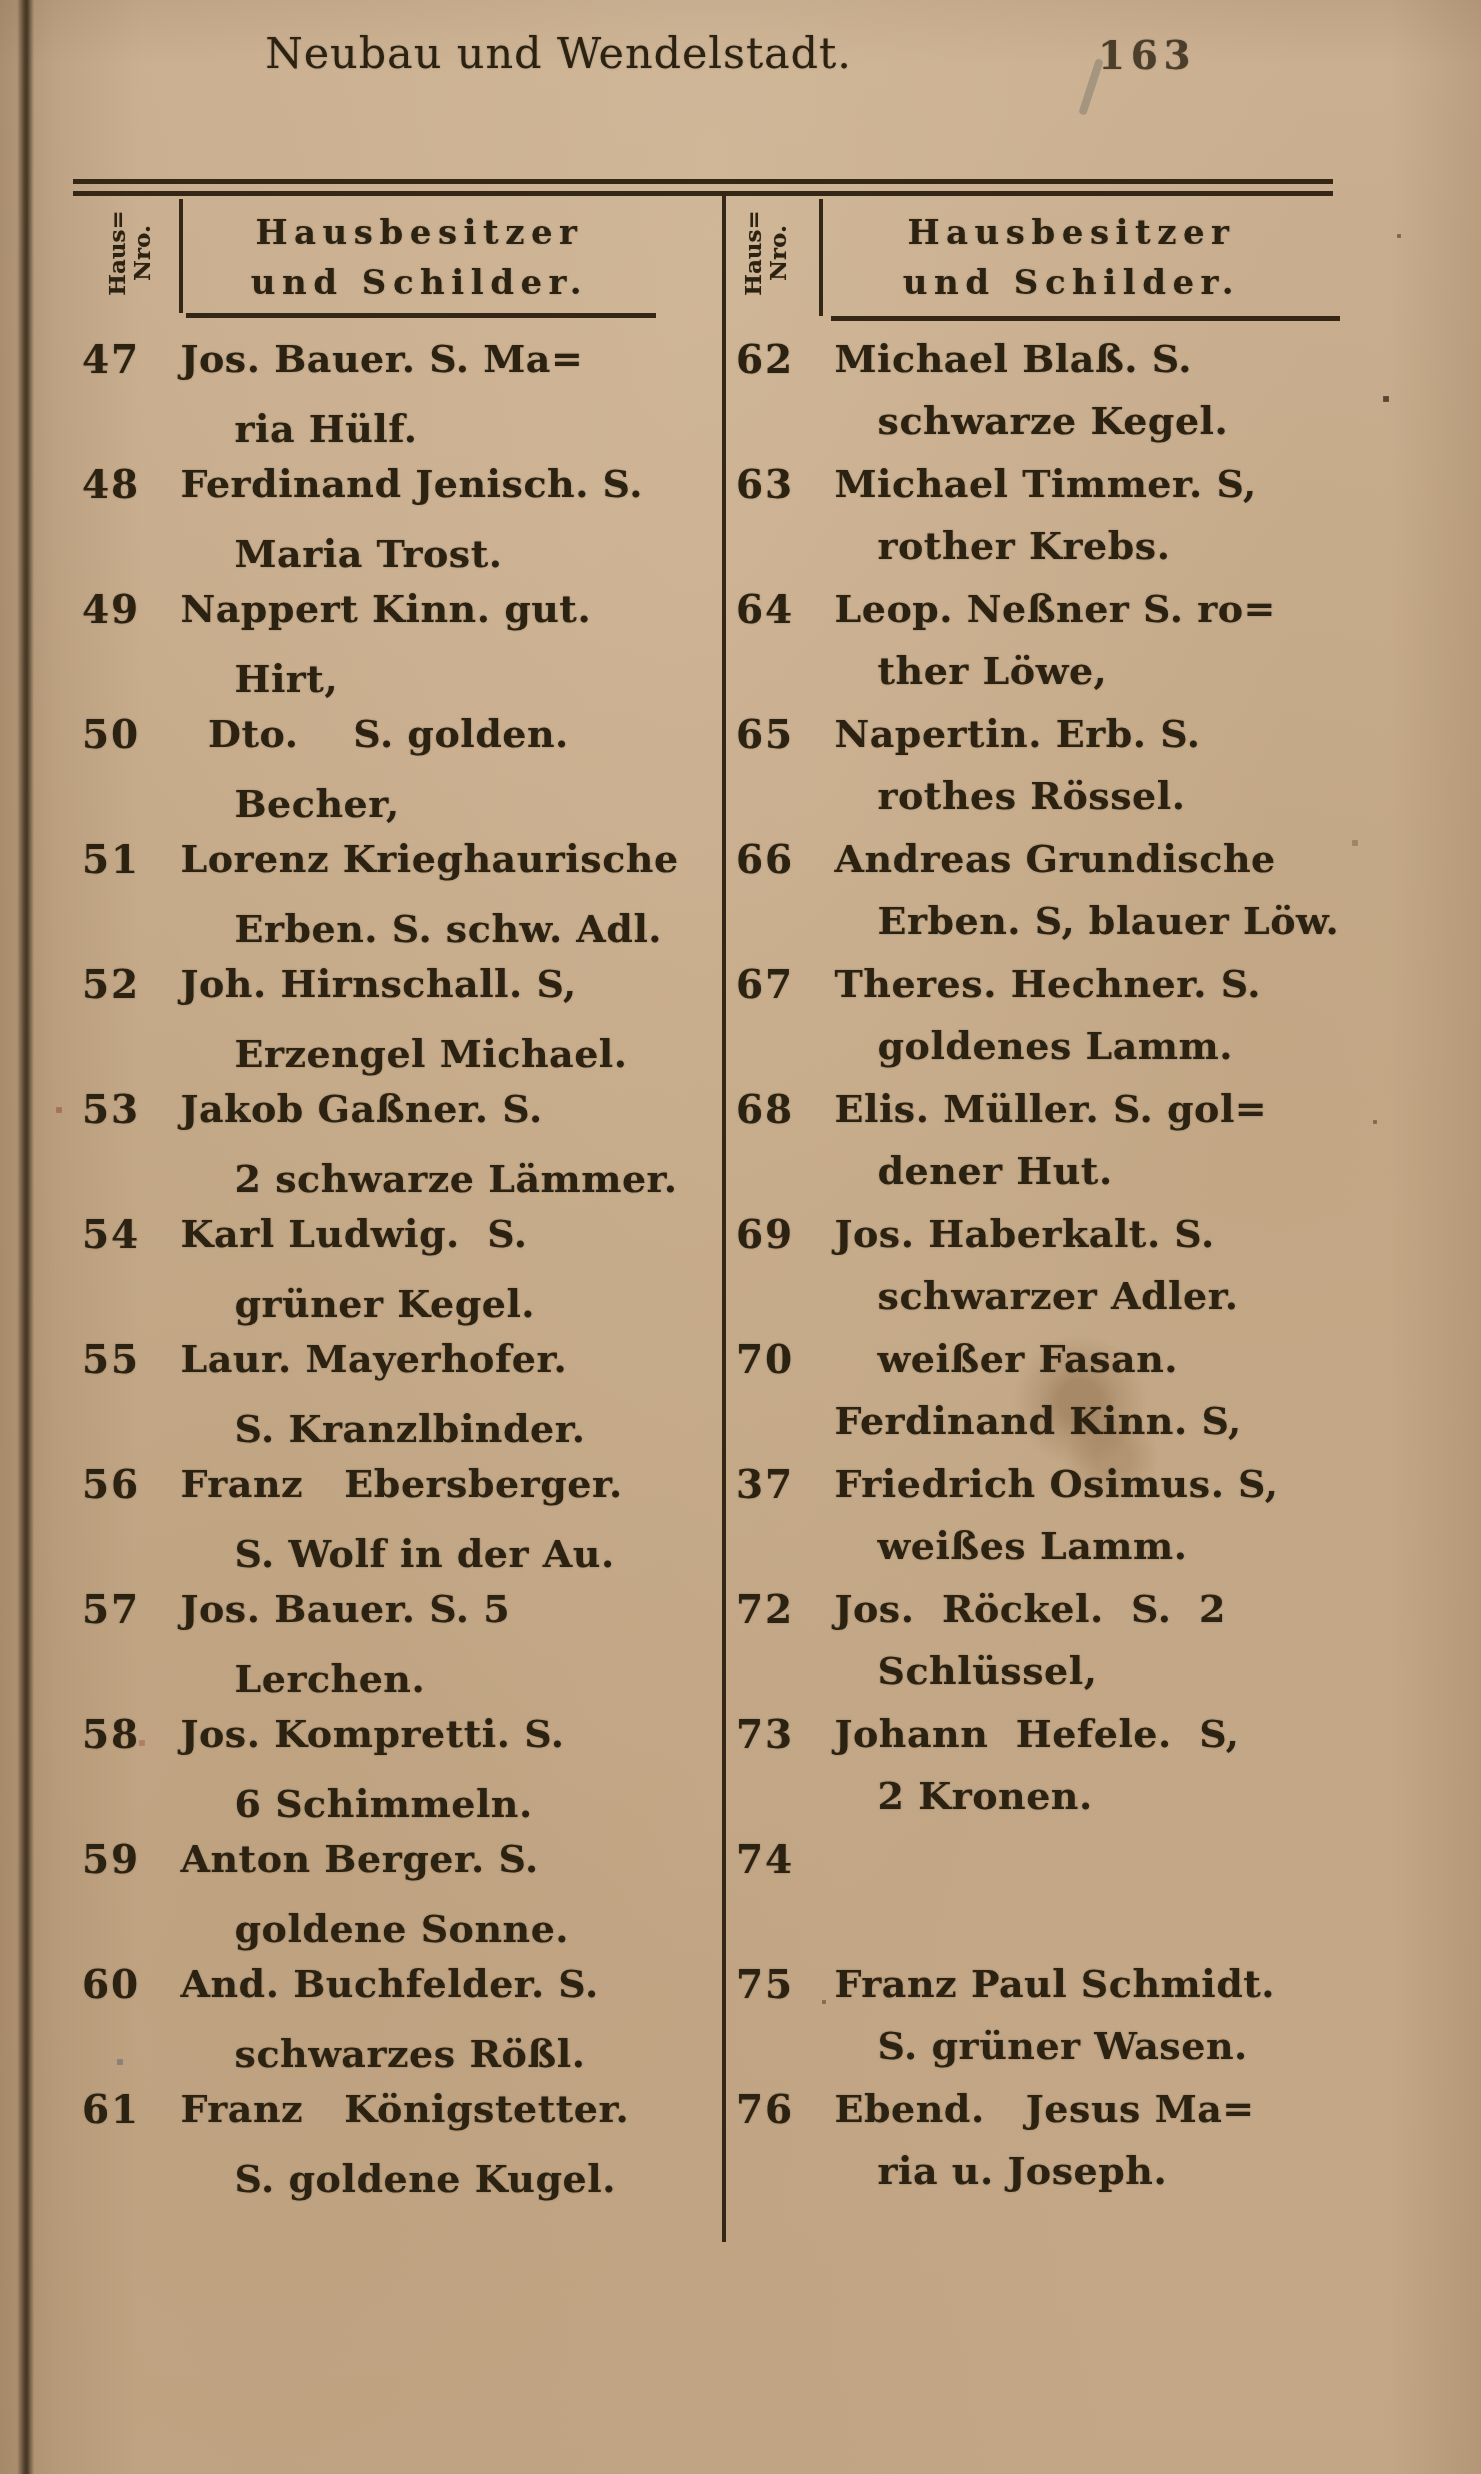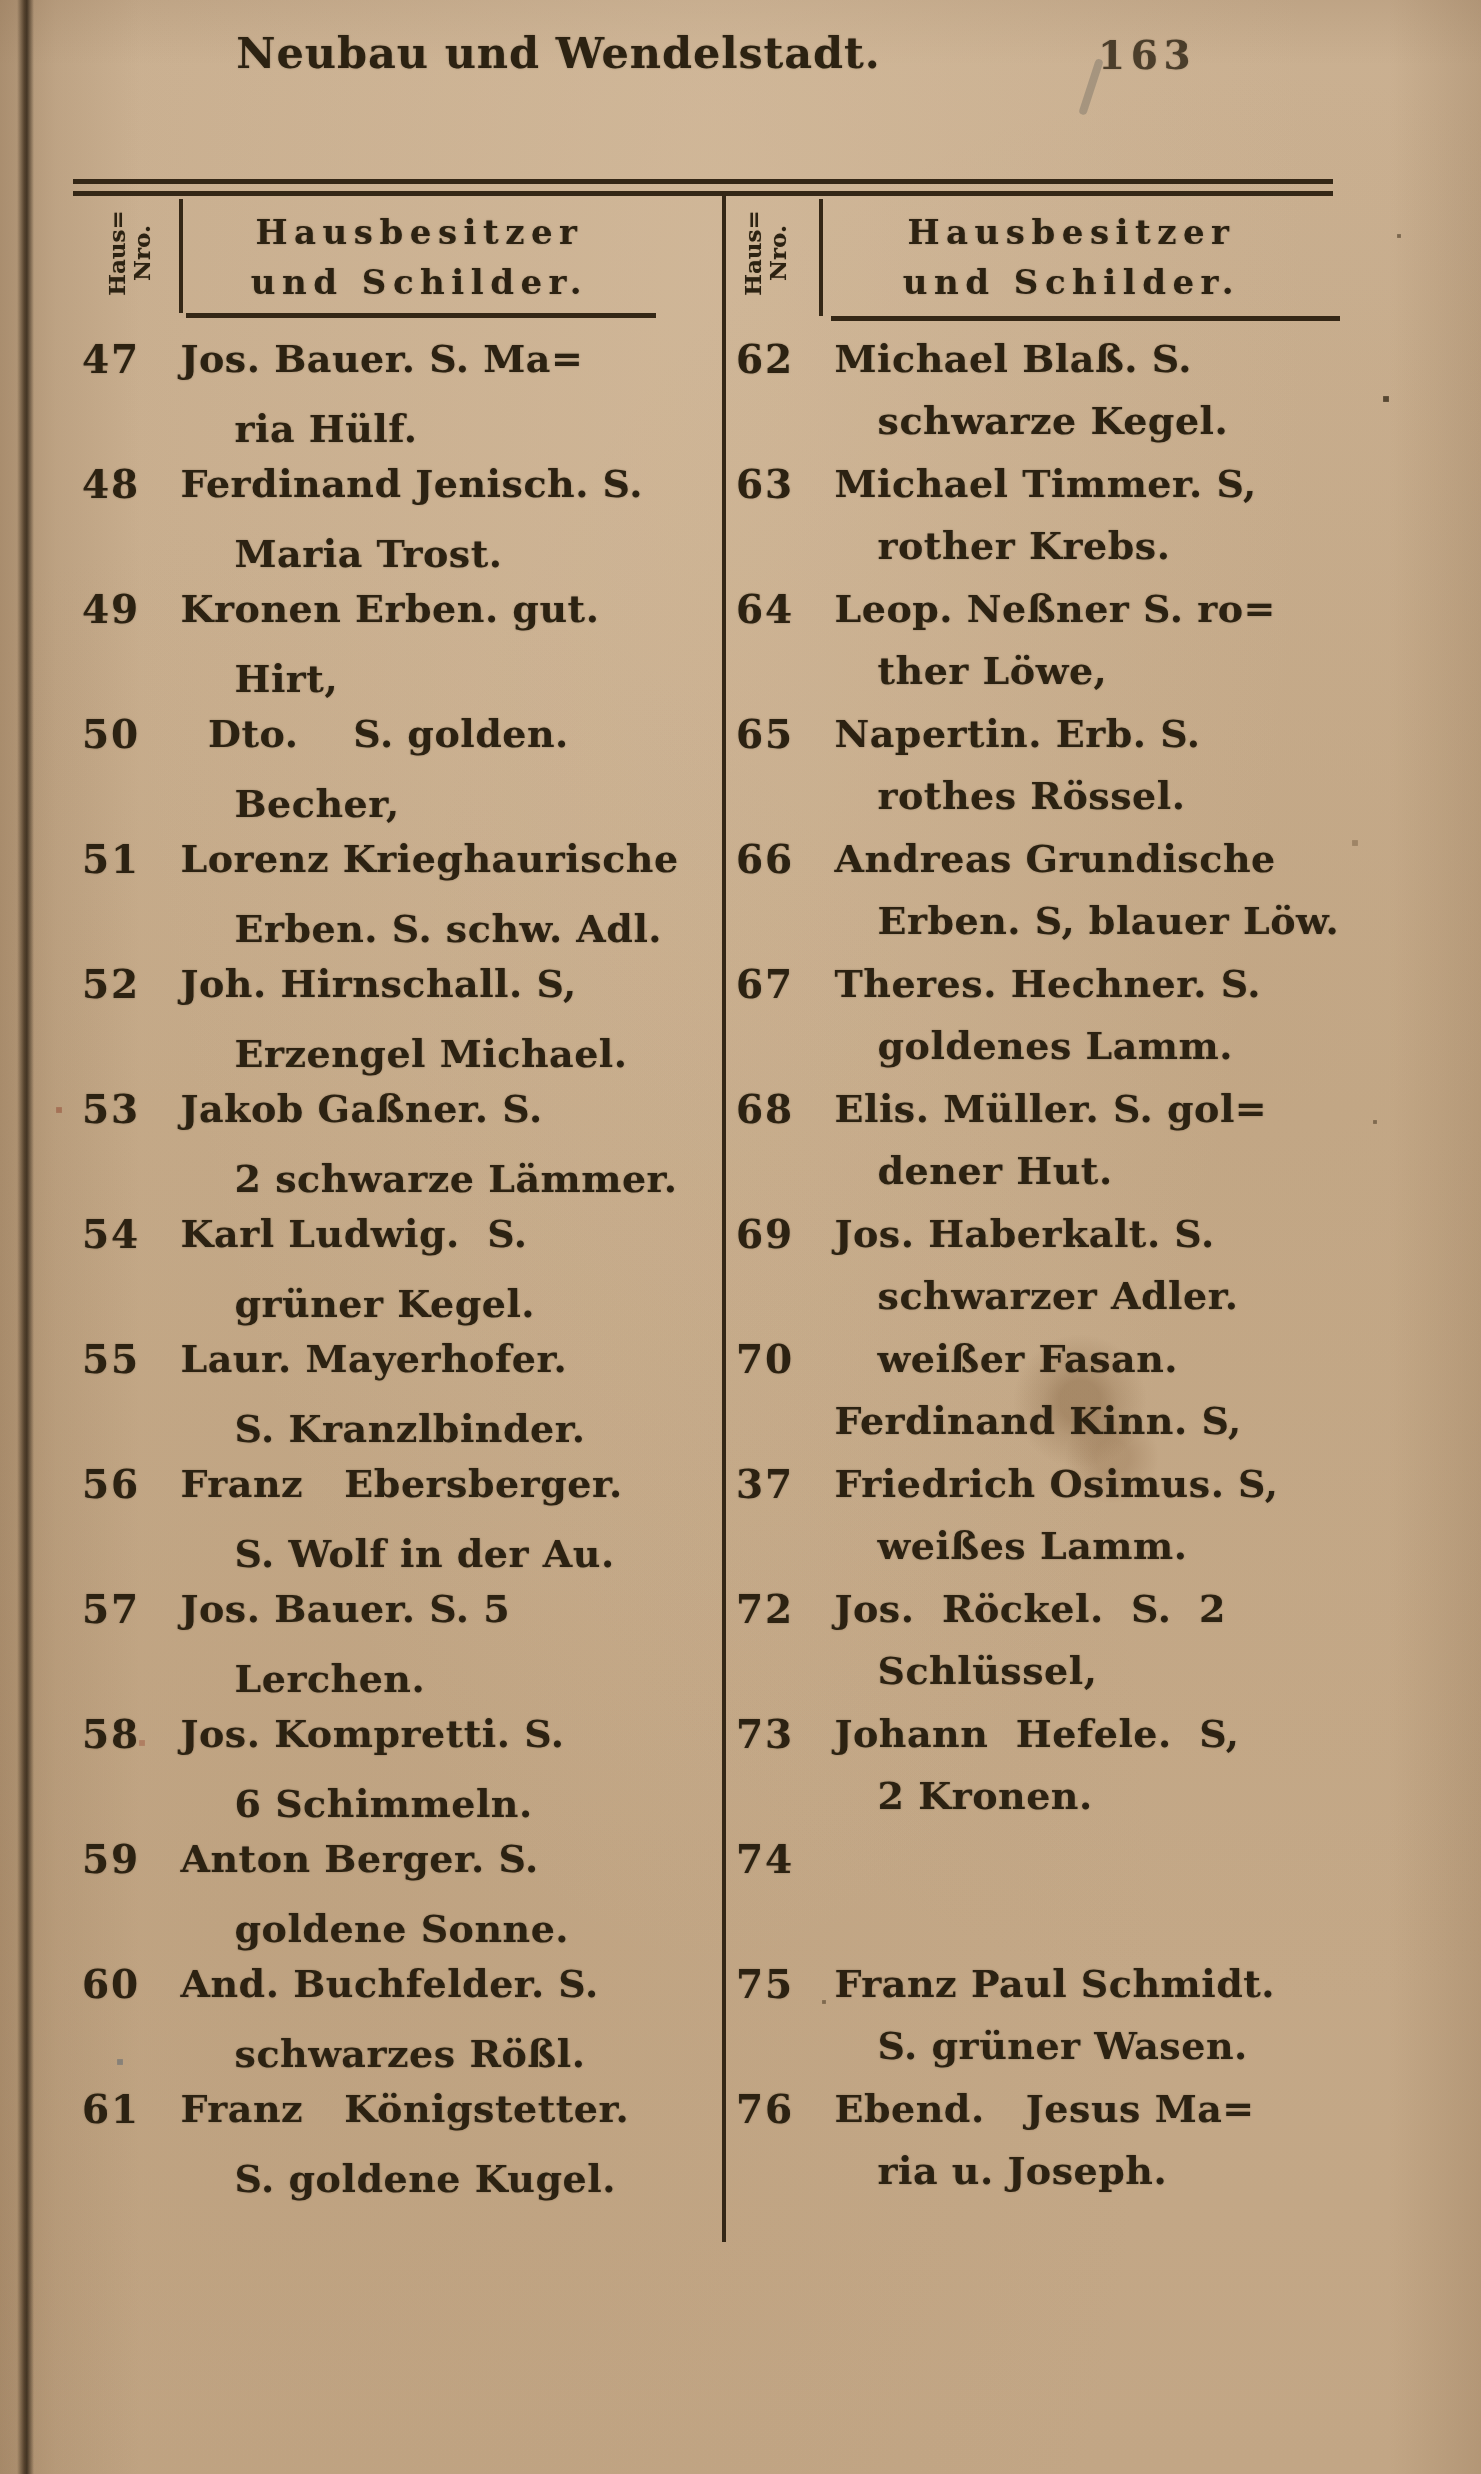--- a/index.html
+++ b/index.html
@@ -38,21 +38,21 @@
       141px 1742px 0 1.9px rgba(150,70,50,.4),
       1374px 1121px 0 0.9px rgba(60,45,25,.5),
       1354px 842px 0 1.9px rgba(90,65,40,.35);
   }
   .pencil-mark{
     position:absolute;left:1087px;top:58px;width:8.4px;height:58px;
     background:rgba(95,95,88,.35);border-radius:4.7px;transform:rotate(18deg);
   }
   .page-title{
     position:absolute;left:181px;top:28px;width:475px;
-    text-align:center;font-size:43px;font-weight:700;letter-spacing:0.9px;
+    text-align:center;font-size:43px;font-weight:400;letter-spacing:0.9px;
     white-space:nowrap;text-shadow:0 0 1.9px rgba(44,32,16,.35);
     left:214px;width:689px;
   }
   .page-number{
     position:absolute;left:1098px;top:32px;width:130px;
     font-size:39px;font-weight:700;opacity:.8;letter-spacing:5.6px;
     text-shadow:0 0 1.9px rgba(44,32,16,.3);
   }
   .rule-double{
     position:absolute;left:73px;top:179px;width:1260px;height:7.4px;
@@ -154,21 +154,21 @@
       <div class="entry">
         <span class="num">48</span>
         <div class="lines">
           <div class="ln">Ferdinand Jenisch. S.</div>
           <div class="ln cont">Maria Trost.</div>
         </div>
       </div>
       <div class="entry">
         <span class="num">49</span>
         <div class="lines">
-          <div class="ln">Kronen Erben. gut.</div>
+          <div class="ln">Nappert Kinn. gut.</div>
           <div class="ln cont">Hirt,</div>
         </div>
       </div>
       <div class="entry">
         <span class="num">50</span>
         <div class="lines">
           <div class="ln">  Dto.    S. golden.</div>
           <div class="ln cont">Becher,</div>
         </div>
       </div>

